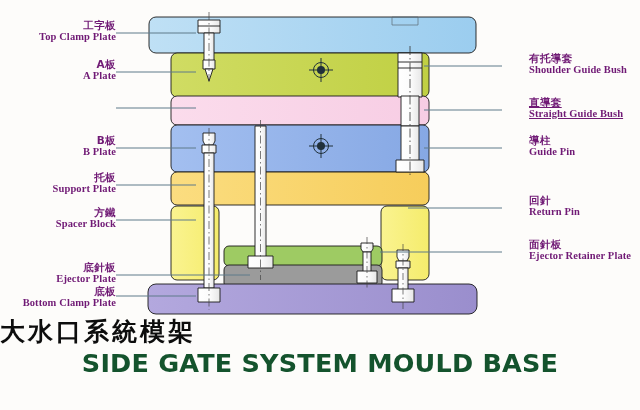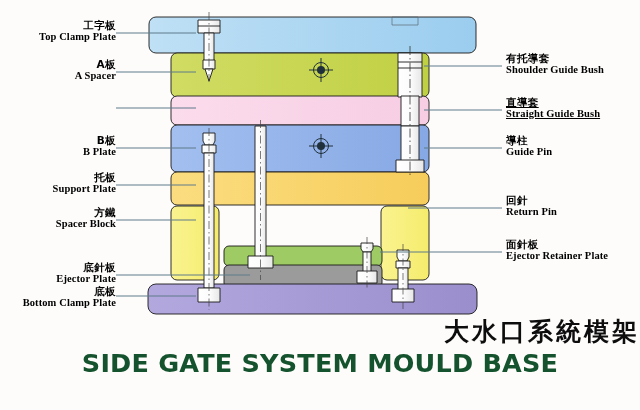--- a/index.html
+++ b/index.html
@@ -7,29 +7,29 @@
     width:640px;height:410px;
     background:#fdfcfa;
     font-family:"Liberation Serif", serif;
     overflow:hidden;
     position:relative;
   }
   #stage{position:absolute;left:0;top:0;width:640px;height:410px;}
   svg.layer{position:absolute;left:0;top:0;width:640px;height:410px;}
 
   
-  .lbl{position:absolute;white-space:nowrap;color:#000000;}
+  .lbl{position:absolute;white-space:nowrap;color:#701a75;}
   .lbl .cn{font-family:"DejaVu Sans", sans-serif;font-weight:700;font-size:10.5px;line-height:12px;letter-spacing:.4px;}
   .lbl .en{font-family:"Liberation Serif", serif;font-weight:700;font-size:10.5px;line-height:12px;letter-spacing:.1px;}
-  .lbl.right{text-align:left;}
+  .lbl.right{text-align:left;margin-left:23px;}
   .lbl.left{text-align:right;}
 
   
   #title-cn{
-    position:absolute;left:0;right:0;top:315px;text-align:right;
+    position:absolute;left:0;right:0;top:315px;text-align:left;
     font-family:"DejaVu Sans", sans-serif;font-weight:700;
     font-size:25px;letter-spacing:3px;color:#0d0d0d;
   }
   #title-en{
     position:absolute;left:0;right:0;top:348px;text-align:center;
     font-family:"DejaVu Sans", sans-serif;font-weight:700;
     font-size:25.5px;letter-spacing:.2px;color:#14532d;
   }
 </style>
 </head>
@@ -171,21 +171,21 @@
     </g>
   </svg>
 
   <div class="lbl left" style="left:6px;top:19px;width:110px;">
     <div class="cn">工字板</div>
     <div class="en">Top Clamp Plate</div>
   </div>
 
   <div class="lbl left" style="left:6px;top:58px;width:110px;">
     <div class="cn">A板</div>
-    <div class="en">A Spacer</div>
+    <div class="en">A Plate</div>
   </div>
 
 
   <div class="lbl left" style="left:6px;top:134px;width:110px;text-align:right;">
     <div class="cn">B板</div>
     <div class="en">B Plate</div>
   </div>
 
   <div class="lbl left" style="left:6px;top:171px;width:110px;">
     <div class="cn">托板</div>

